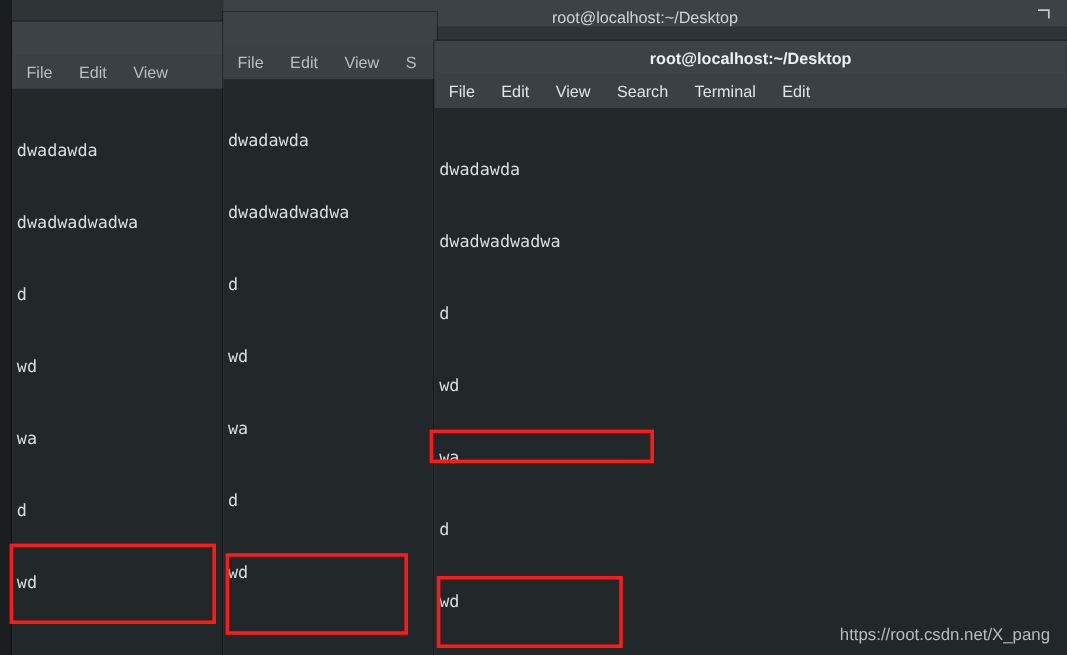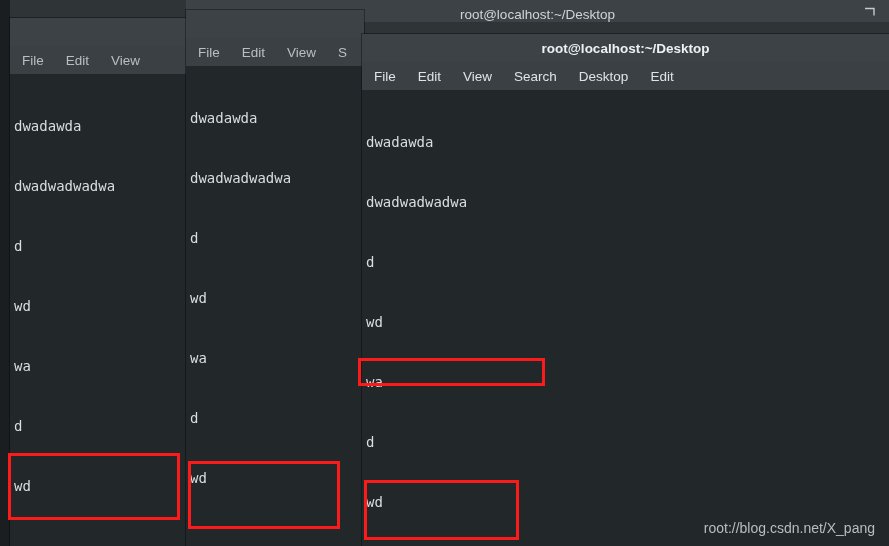--- a/index.html
+++ b/index.html
@@ -202,21 +202,21 @@
 
 <div class="win" id="win-right">
   <div class="titlebar active">
     <span class="ttl">root@localhost:~/Desktop</span>
   </div>
   <div class="menubar active">
     <span class="mi">File</span>
     <span class="mi">Edit</span>
     <span class="mi">View</span>
     <span class="mi">Search</span>
-    <span class="mi">Desktop</span>
+    <span class="mi">Terminal</span>
     <span class="mi">Edit</span>
   </div>
   <div class="term">
     <div class="ln">dwadawda</div>
     <div class="ln">dwadwadwadwa</div>
     <div class="ln">d</div>
     <div class="ln">wd</div>
     <div class="ln">wa</div>
     <div class="ln">d</div>
     <div class="ln">wd</div>
@@ -238,13 +238,13 @@
     
     
   </div>
 </div>
 
 <div class="anno" id="anno-kk"></div>
 <div class="anno" id="anno-file"></div>
 <div class="anno" id="anno-visual"></div>
 <div class="anno" id="anno-insert"></div>
 
-<div id="watermark">root://blog.csdn.net/X_pang</div>
+<div id="watermark">https://root.csdn.net/X_pang</div>
 
 </body></html>

